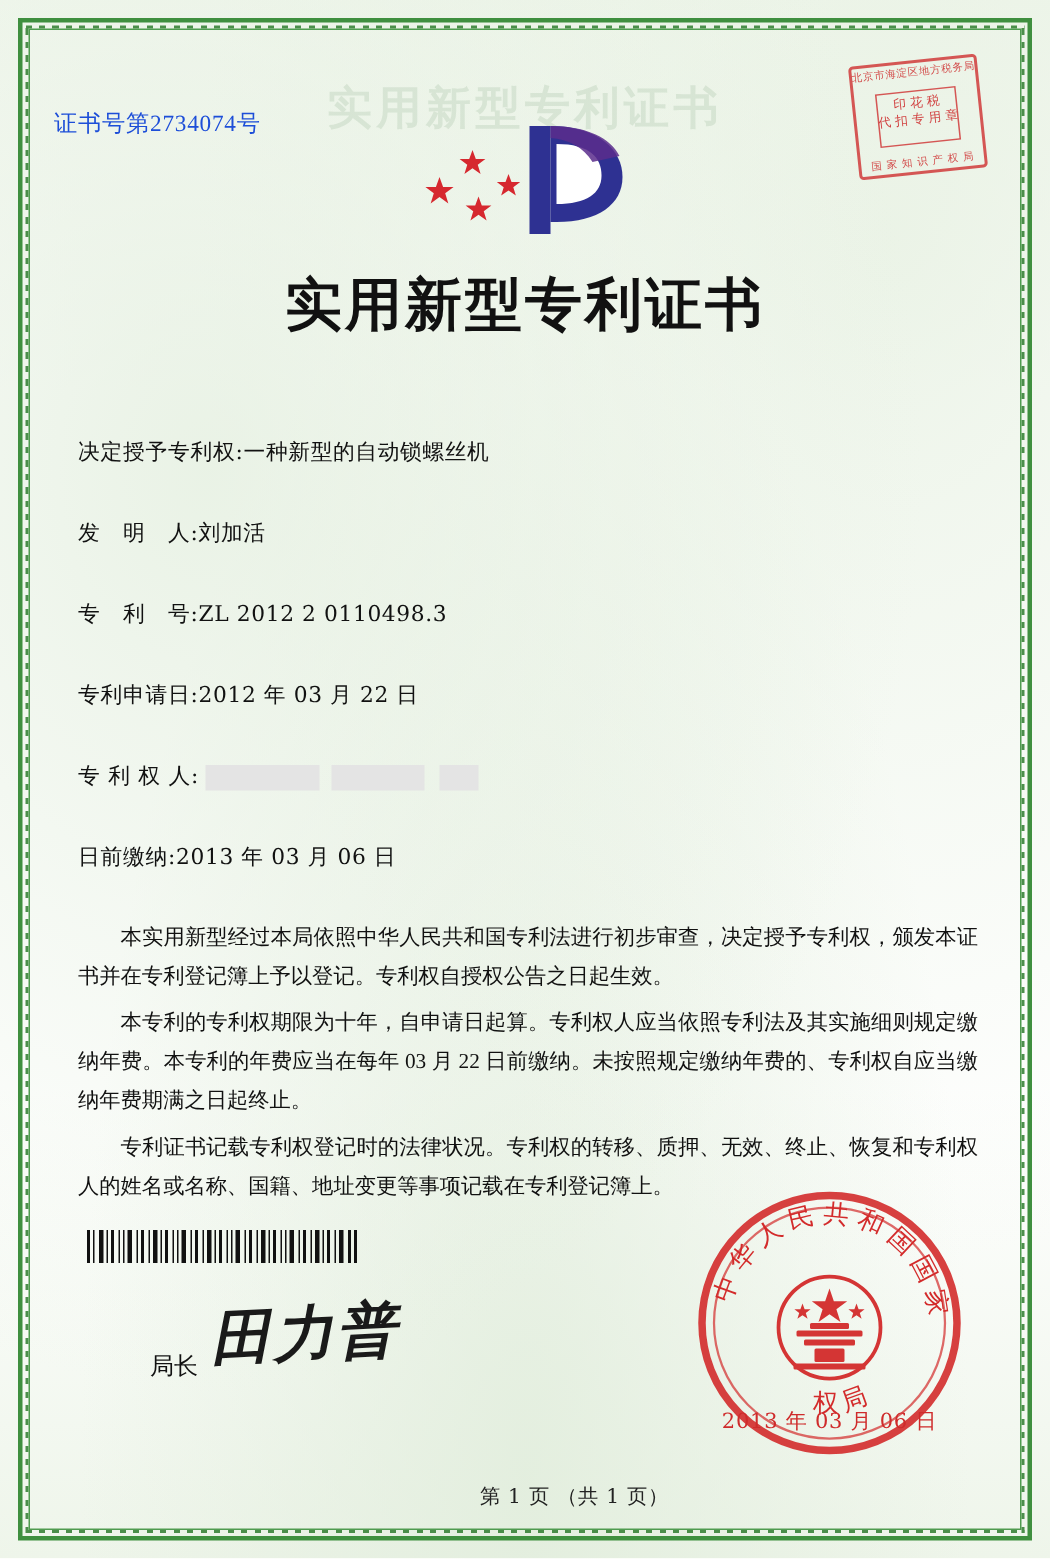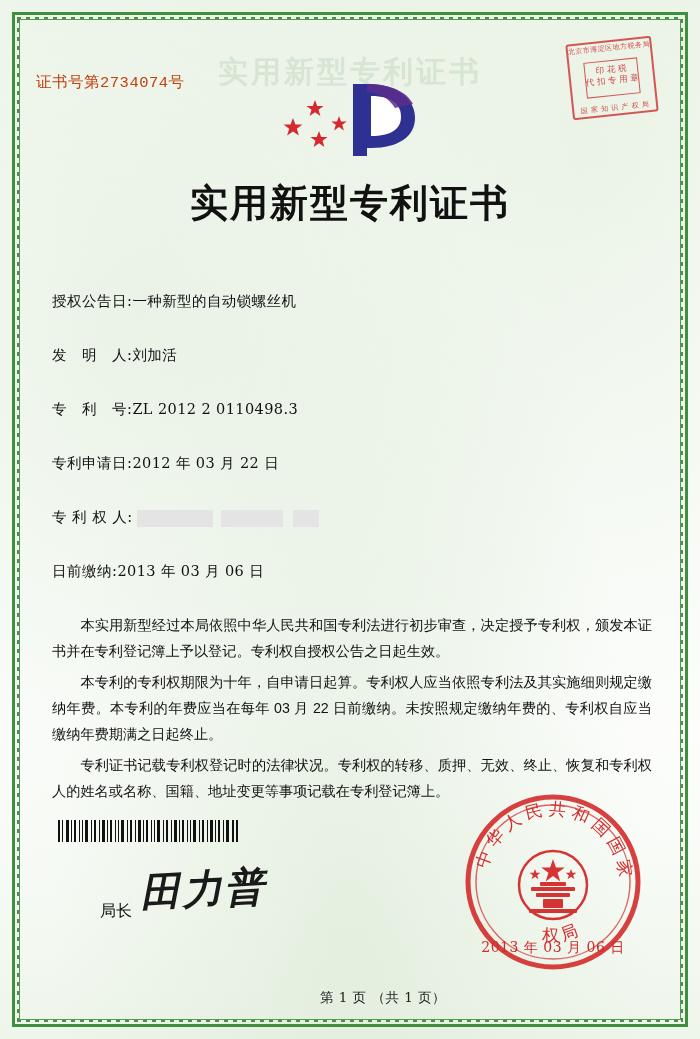--- a/index.html
+++ b/index.html
@@ -63,23 +63,23 @@
     font-size: 30px;
     font-weight: bold;
     color: rgba(120,160,120,0.18);
     letter-spacing: 3px;
     user-select: none;
   }
   .cert-number {
     position: absolute;
     left: 36px;
     top: 72px;
-    font-family: Liberation Mono, monospace;
+    font-family: Liberation Serif, serif;
     font-size: 15.5px;
-    color: #c2410c;
+    color: #1d4ed8;
     letter-spacing: 0.5px;
   }
   
   .tax-stamp {
     position: absolute;
     right: 45px;
     top: 40px;
     width: 86px;
     height: 76px;
     transform: rotate(-6deg);
@@ -171,21 +171,21 @@
     margin-left: 4px;
   }
   .r1 { width: 76px; }
   .r2 { width: 62px; margin-left: 8px; }
   .r3 { width: 26px; margin-left: 10px; }
   .body-text {
     position: absolute;
     left: 52px;
     top: 612px;
     width: 600px;
-    font-family: Liberation Sans, sans-serif;
+    font-family: Liberation Serif, serif;
     font-size: 14.2px;
     line-height: 26px;
     color: #111;
     text-align: justify;
   }
   .body-text p {
     margin: 0 0 5px 0;
     text-indent: 2em;
   }
   .barcode {
@@ -283,21 +283,21 @@
       <path d="M92 6 C124 6 140 22 140 40 C140 58 124 70 96 70 L92 70 Z" fill="#2e3192"></path>
       <path d="M96 18 C118 18 126 27 126 39 C126 51 116 58 96 58 Z" fill="#ffffff"></path>
       <path d="M92 6 C116 6 132 14 138 26 L120 30 C114 20 104 15 92 14 Z" fill="#5a2d8c" opacity="0.85"></path>
     </svg>
   </div>
 
   <div class="main-title">实用新型专利证书</div>
 
   <div class="fields">
     <div class="field-row">
-      <span class="field-label">授权公告日:</span><span class="field-value">一种新型的自动锁螺丝机</span>
+      <span class="field-label">决定授予专利权:</span><span class="field-value">一种新型的自动锁螺丝机</span>
     </div>
     <div class="field-row">
       <span class="field-label">发　明　人:</span><span class="field-value">刘加活</span>
     </div>
     <div class="field-row">
       <span class="field-label">专　利　号:</span><span class="field-value">ZL 2012 2 0110498.3</span>
     </div>
     <div class="field-row">
       <span class="field-label">专利申请日:</span><span class="field-value">2012 年 03 月 22 日</span>
     </div>

